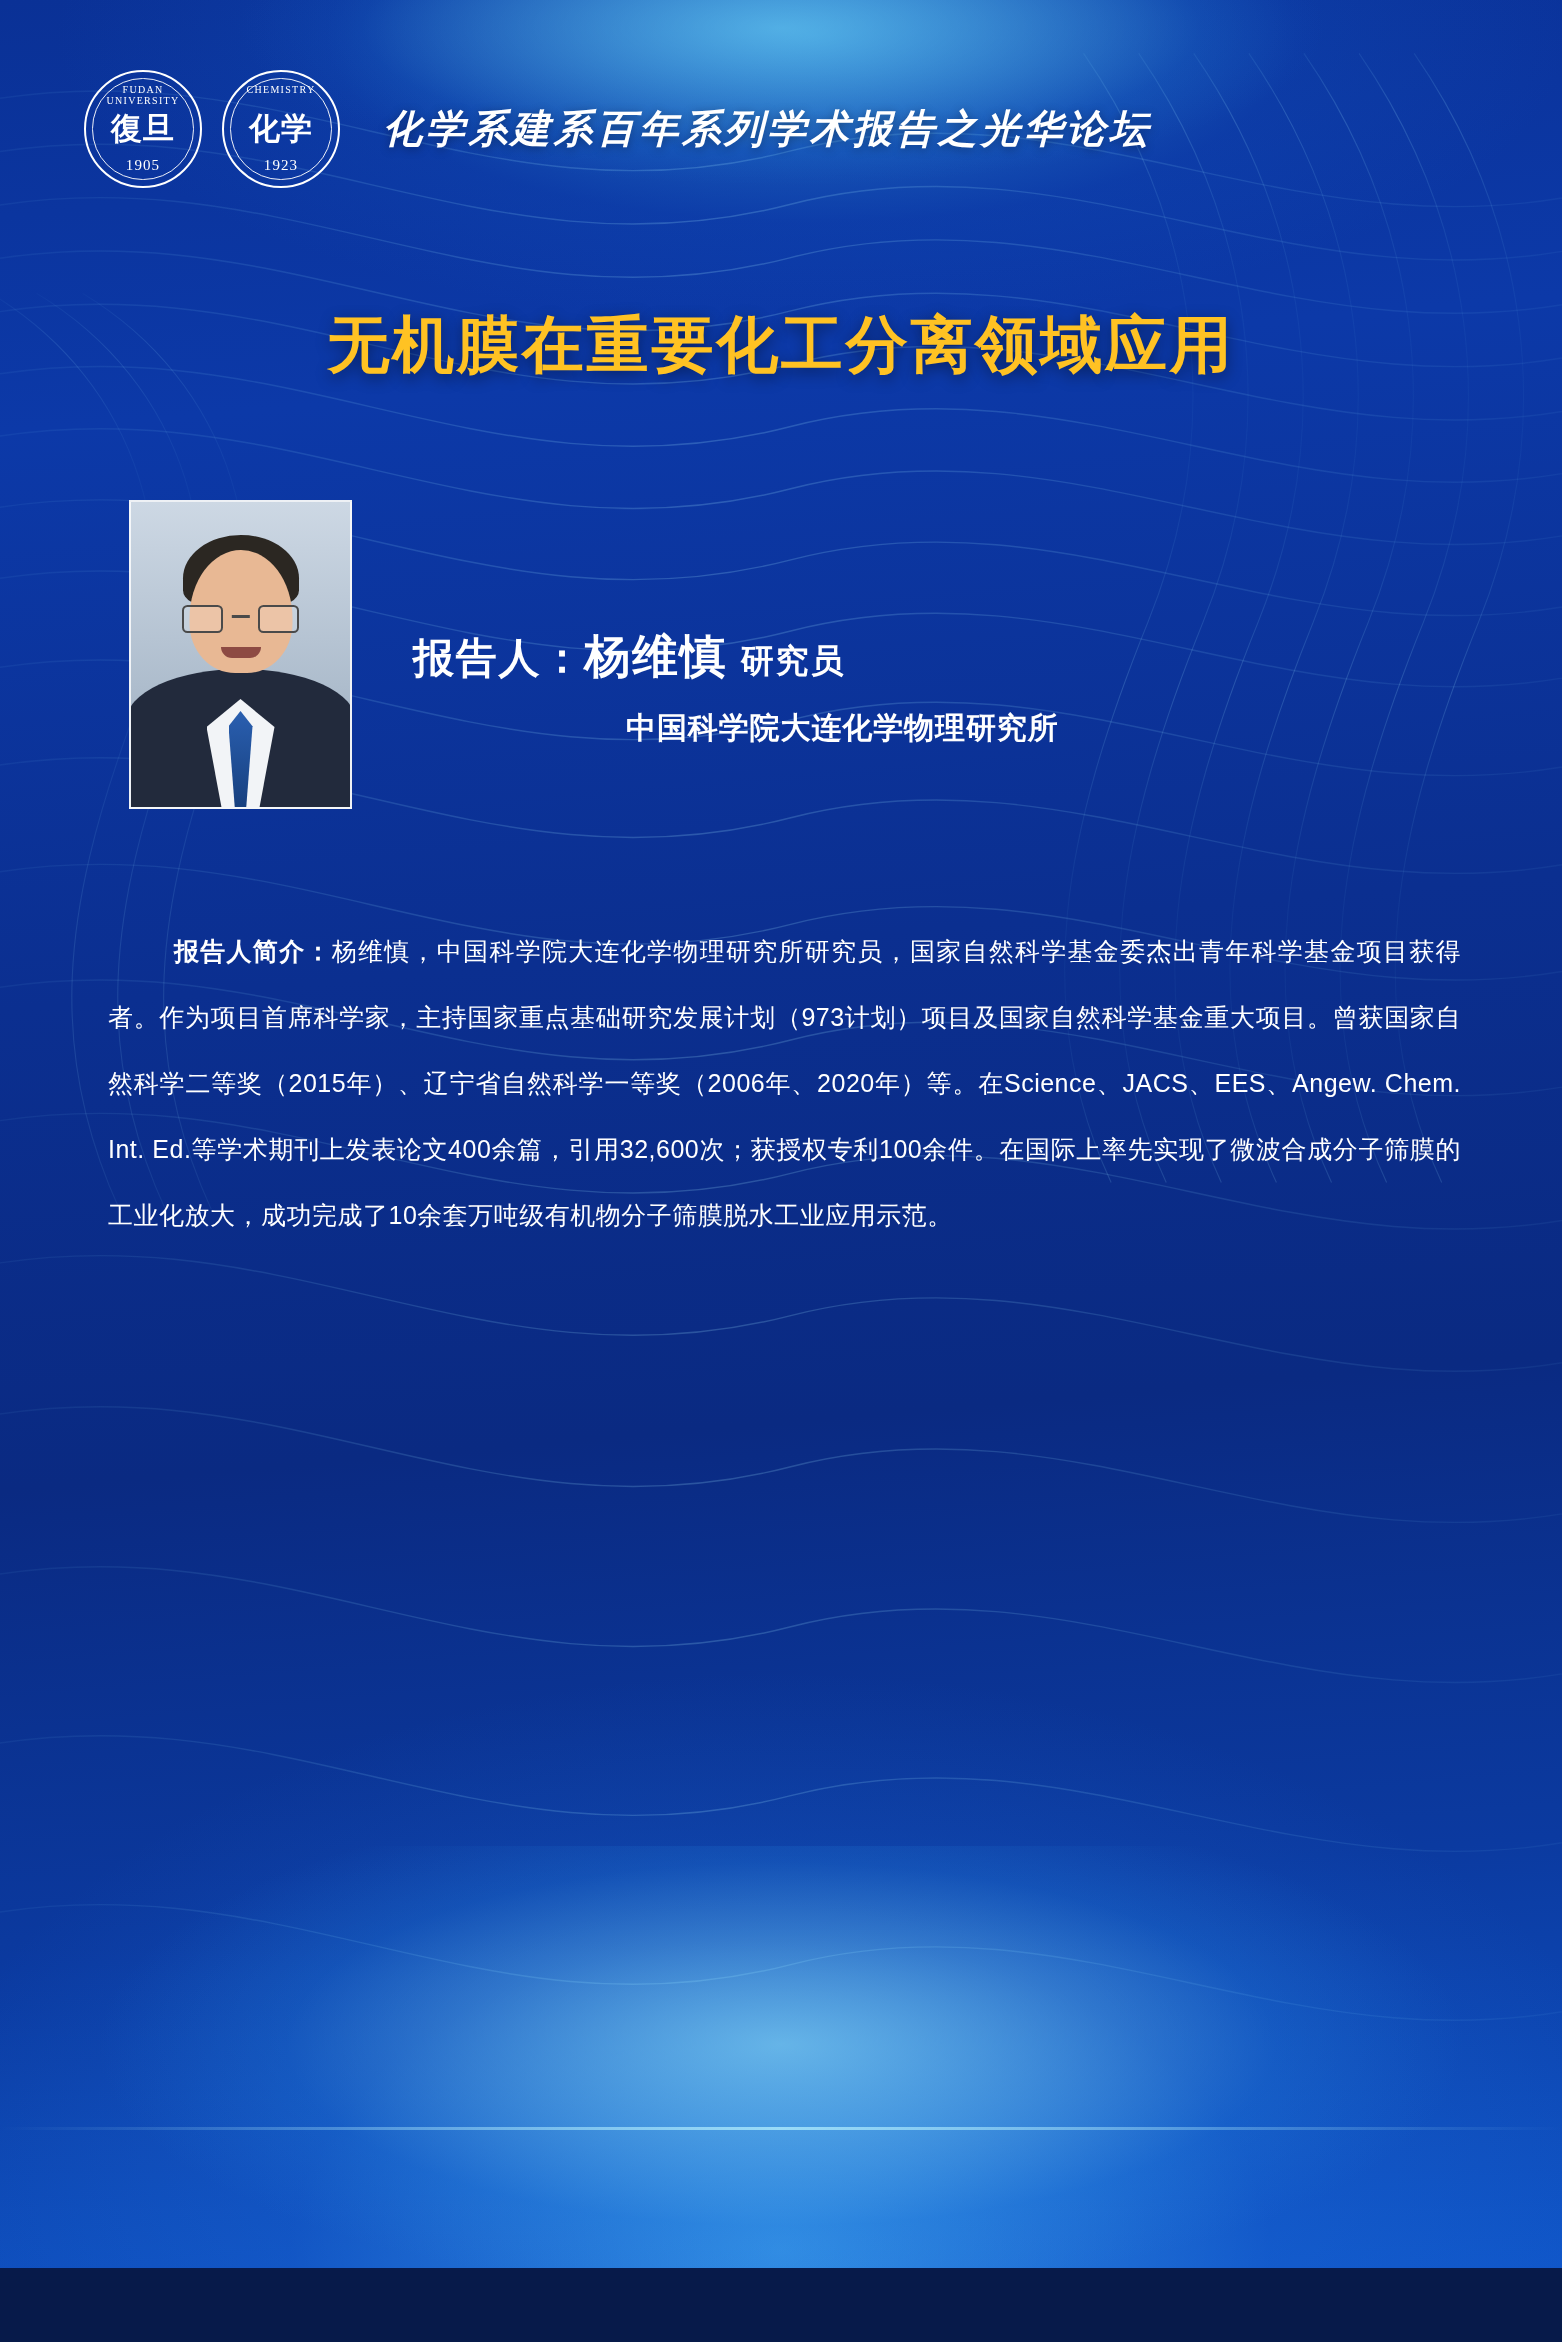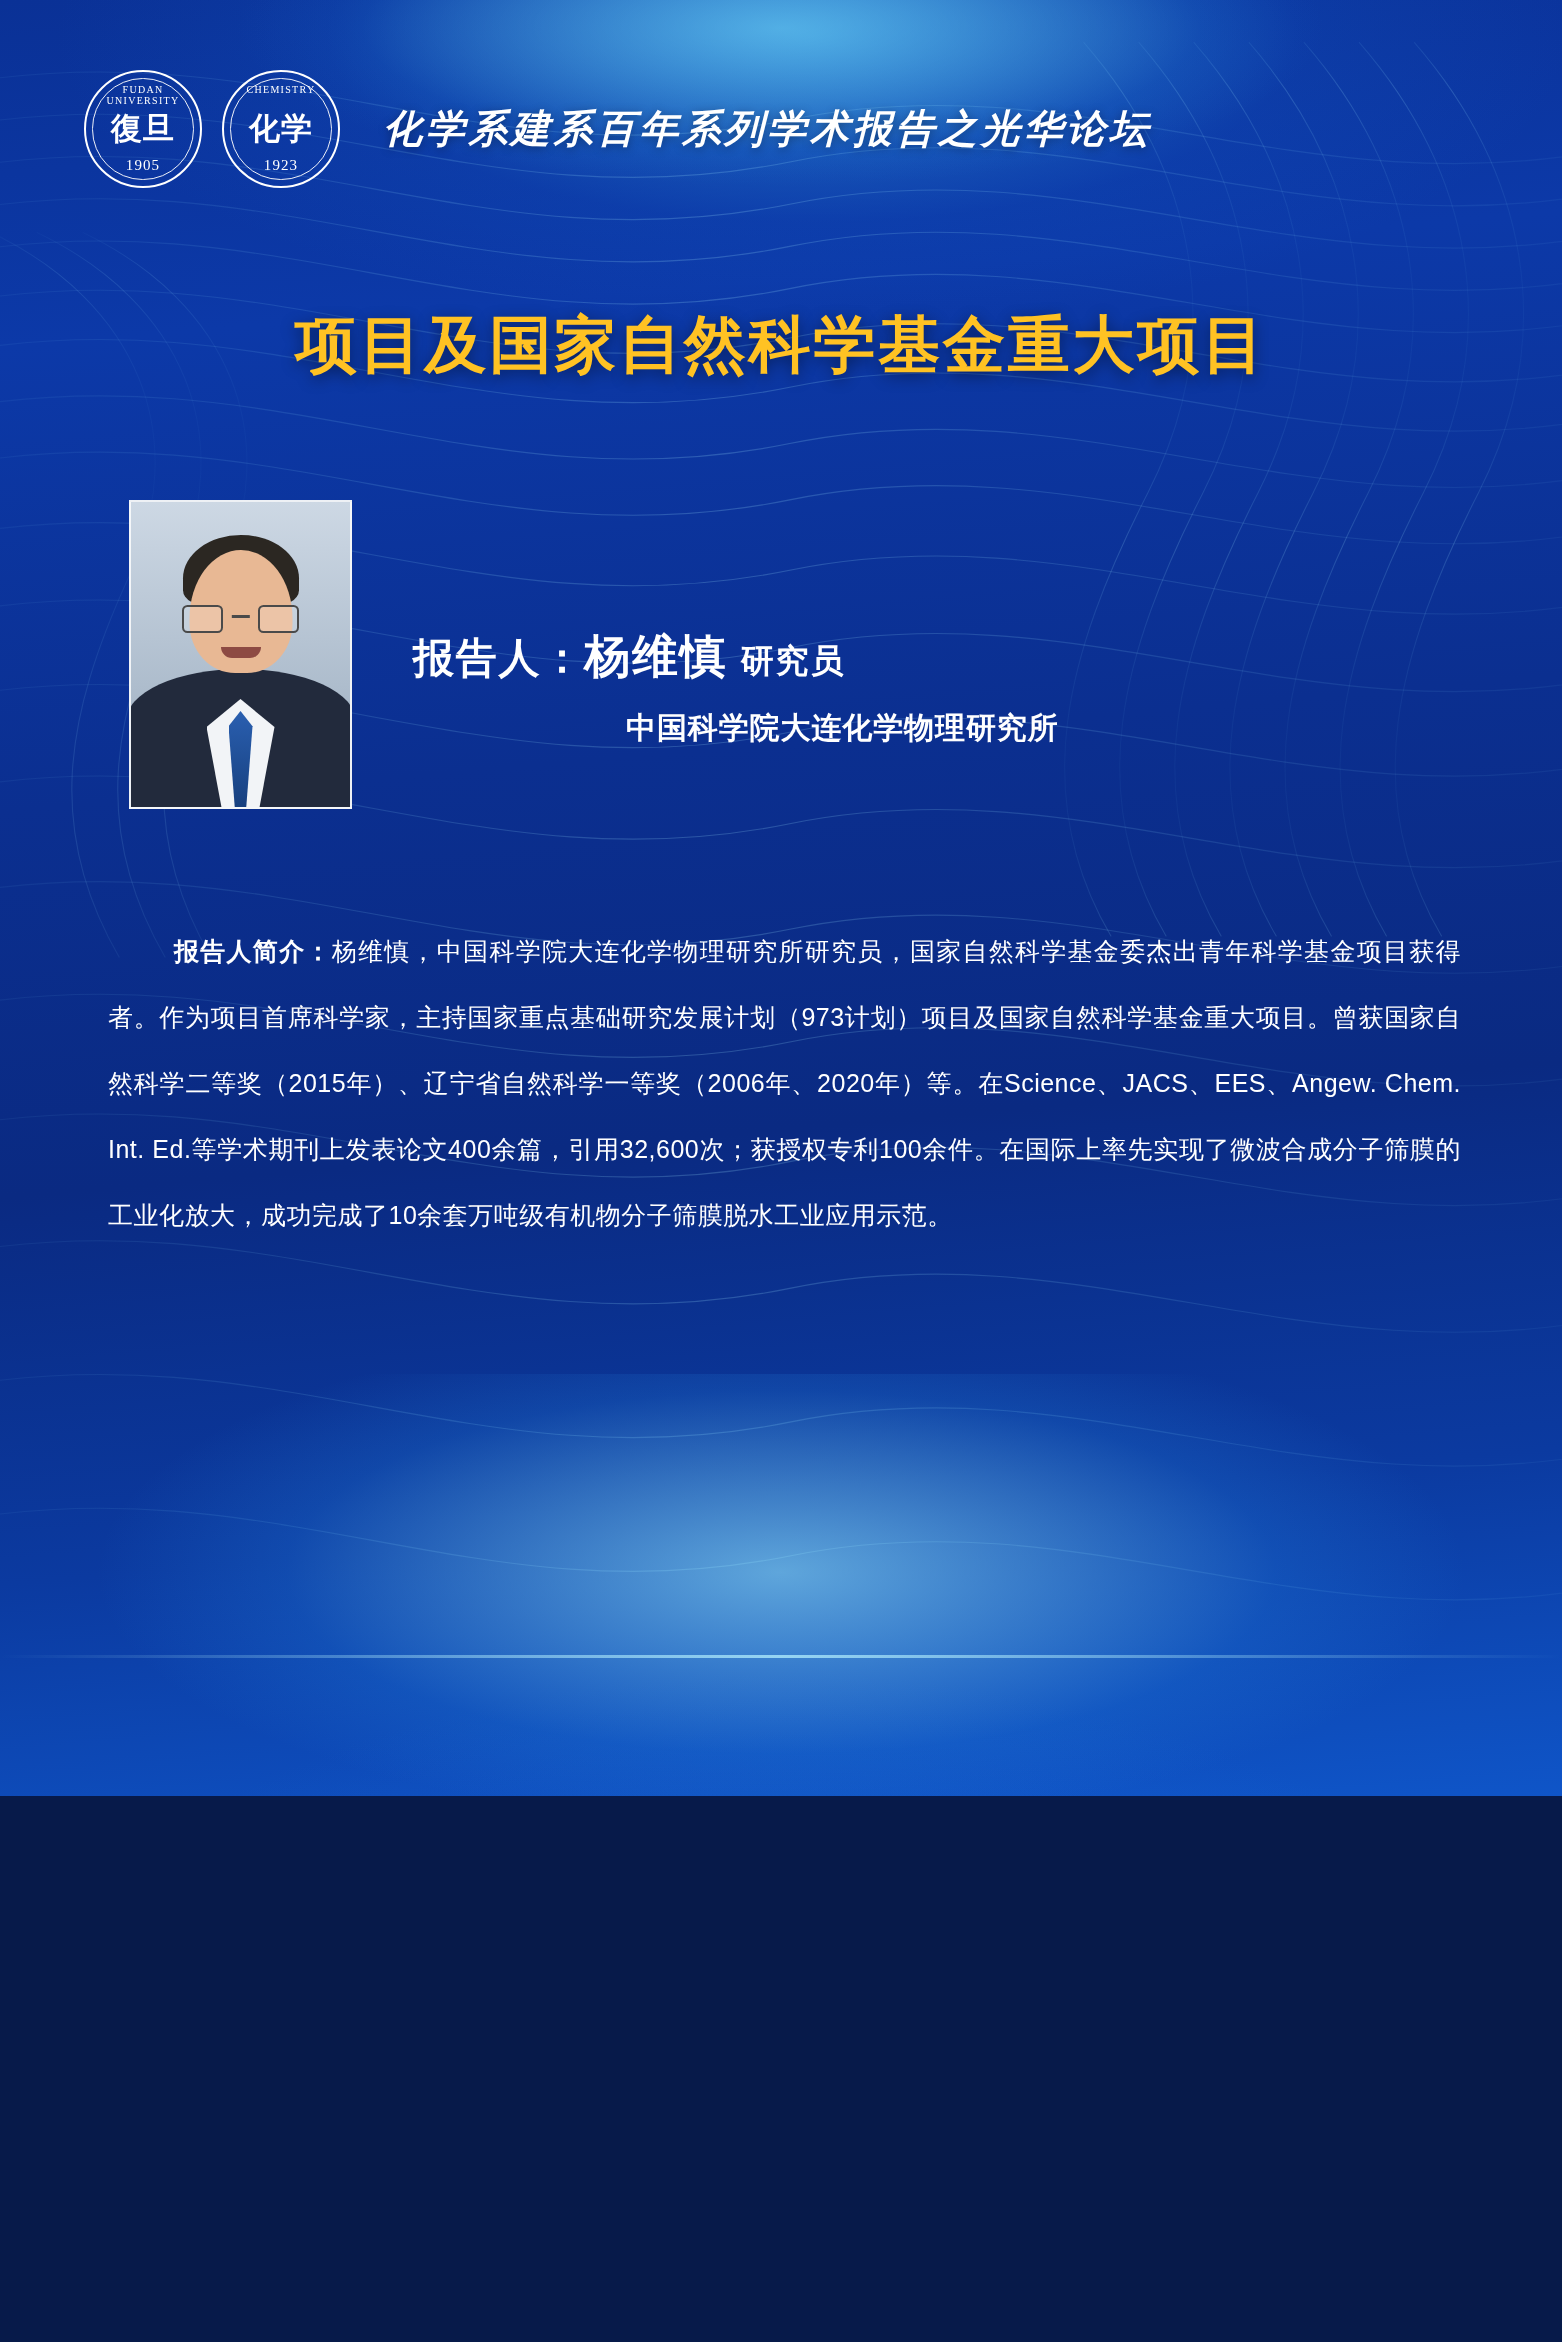--- a/index.html
+++ b/index.html
@@ -7,21 +7,21 @@
     padding: 0;
     background: #071a4a;
   }
   body {
     font-family: "Liberation Sans", "DejaVu Sans", sans-serif;
   }
 
   .poster {
     position: relative;
     width: 1562px;
-    height: 1796px;
+    height: 2268px;
     overflow: hidden;
     background:
       radial-gradient(ellipse 1286px 826px at 50% 2250px, rgba(80,190,255,0.55) 0%, rgba(30,110,220,0.28) 38%, rgba(10,40,120,0.0) 70%),
       radial-gradient(ellipse 1010px 386px at 52% 37px, rgba(70,200,255,0.45) 0%, rgba(20,90,200,0.18) 48%, rgba(10,40,120,0.0) 75%),
       linear-gradient(175deg, #0a3196 0%, #0c39a8 18%, #0b2f90 42%, #0a2a82 62%, #0b3aa0 82%, #0f55c8 100%);
   }
 
   
   .waves {
     position: absolute;
@@ -319,21 +319,21 @@
       <div class="seal-bottom">1905</div>
     </div>
     <div class="logo-seal">
       <div class="seal-top">CHEMISTRY</div>
       <div class="seal-core">化学</div>
       <div class="seal-bottom">1923</div>
     </div>
     <div class="header-title">化学系建系百年系列学术报告之光华论坛</div>
   </div>
 
-  <div class="main-title">项目及国家自然科学基金重大项目</div>
+  <div class="main-title">无机膜在重要化工分离领域应用</div>
 
   <div class="speaker">
     <div class="portrait">
       <div class="p-bg"></div>
       <div class="p-body"></div>
       <div class="p-shirt"></div>
       <div class="p-tie"></div>
       <div class="p-hair"></div>
       <div class="p-head"></div>
       <div class="p-glass-l"></div>

